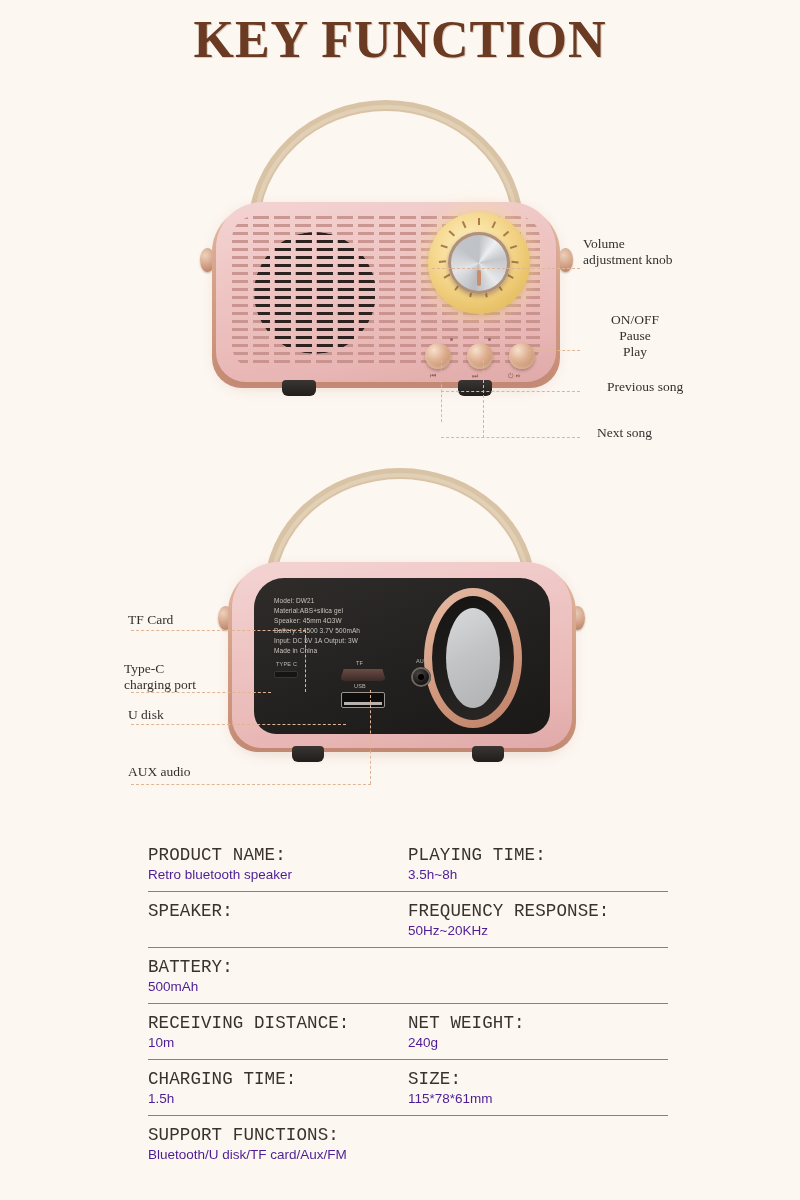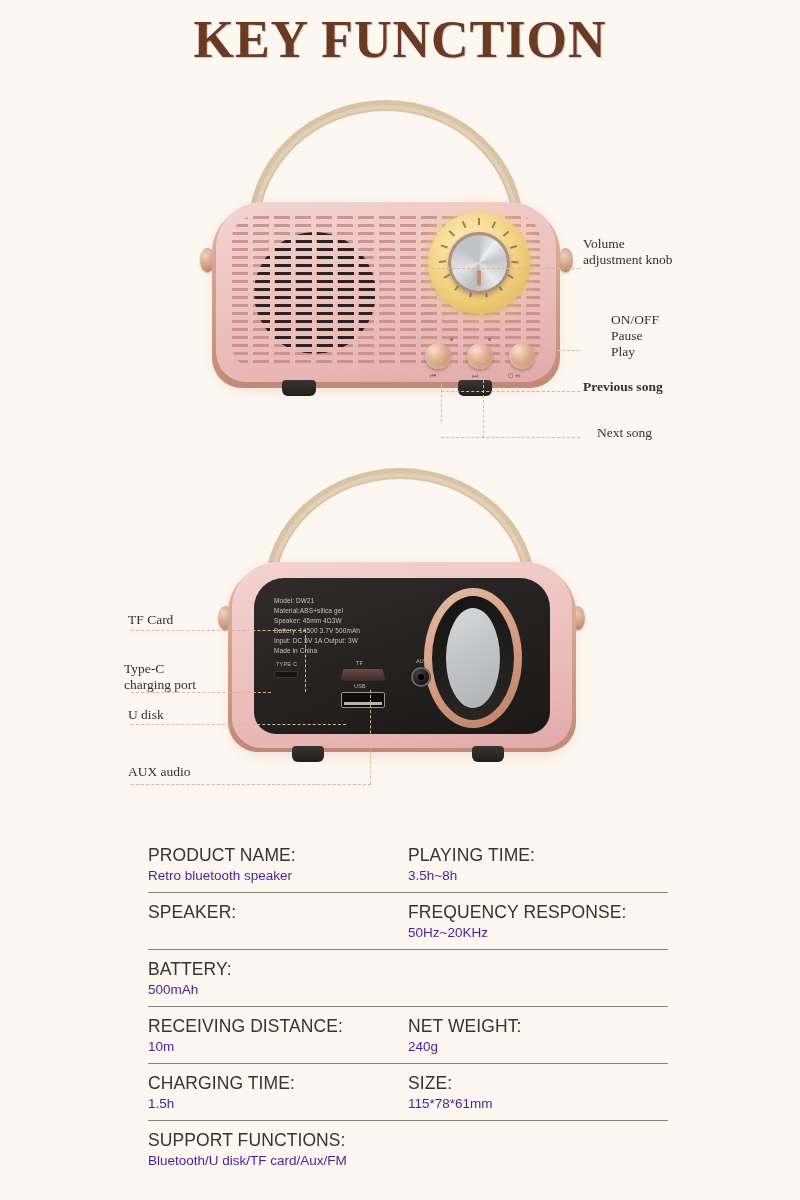--- a/index.html
+++ b/index.html
@@ -215,21 +215,21 @@
   }
   .spec-row {
     display: flex; position: relative;
     padding: 9px 0 9px 0;
   }
   .spec-row + .spec-row { border-top: 1.3px solid #8C8178; }
   .spec-cell { flex: 0 0 50%; }
   .spec-cell.wide { flex: 0 0 100%; }
   .spec-key {
     font-size: 17.5px; color: #3A322C; letter-spacing: .1px;
-    font-family: Liberation Sans, sans-serif;
+    font-family: Liberation Mono, monospace;
   }
   .spec-val {
     font-size: 13.5px; color: #4c1d95; margin-top: 2px;
     font-family: "Liberation Sans", sans-serif;
   }
 </style>
 </head>
 <body>
 
 <div class="page">
@@ -291,24 +291,24 @@
 
   <div class="dash-h" style="left:432px; top:268px; width:148px;"></div>
   <div class="dash-h" style="left:528px; top:350px; width:52px;"></div>
   <div class="dash-v" style="left:441px; top:360px; height:62px;"></div>
   <div class="dash-h" style="left:441px; top:391px; width:139px;"></div>
   <div class="dash-h" style="left:441px; top:437px; width:139px;"></div>
   <div class="dash-v" style="left:483px; top:360px; height:78px;"></div>
 
   <div class="callout" style="left:583px; top:236px;">Volume
 adjustment knob</div>
-  <div class="callout" style="left:611px; top:312px;">ON/OFF
+  <div class="callout" style="left:611px; top:312px;text-align:center;">ON/OFF
 Pause
 Play</div>
-  <div class="callout" style="left:583px; top:379px;font-weight:bold;">Previous song</div>
+  <div class="callout" style="left:607px; top:379px;">Previous song</div>
   <div class="callout" style="left:597px; top:425px;">Next song</div>
 
   <div class="speaker" style="left:216px; top:468px; width:370px; height:320px;">
 
     <div class="handle" style="left:48px; top:0px; width:272px; height:200px;"></div>
     <div class="handle inner-sheen" style="left:53px; top:5px; width:262px; height:192px; border-width:4px;"></div>
 
     <div class="hinge" style="left:2px; top:138px; width:15px; height:24px;"></div>
     <div class="hinge" style="left:354px; top:138px; width:15px; height:24px;"></div>
 

